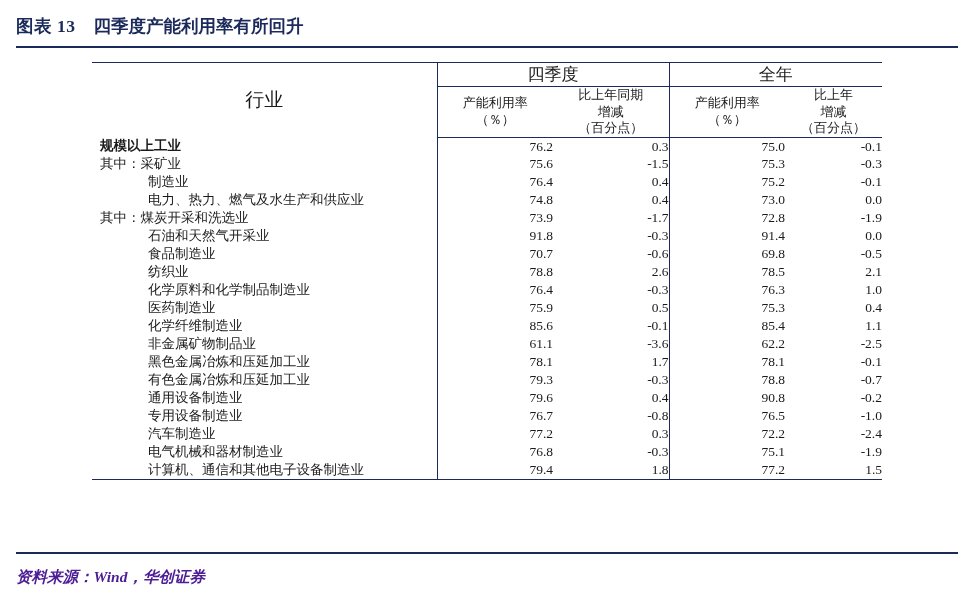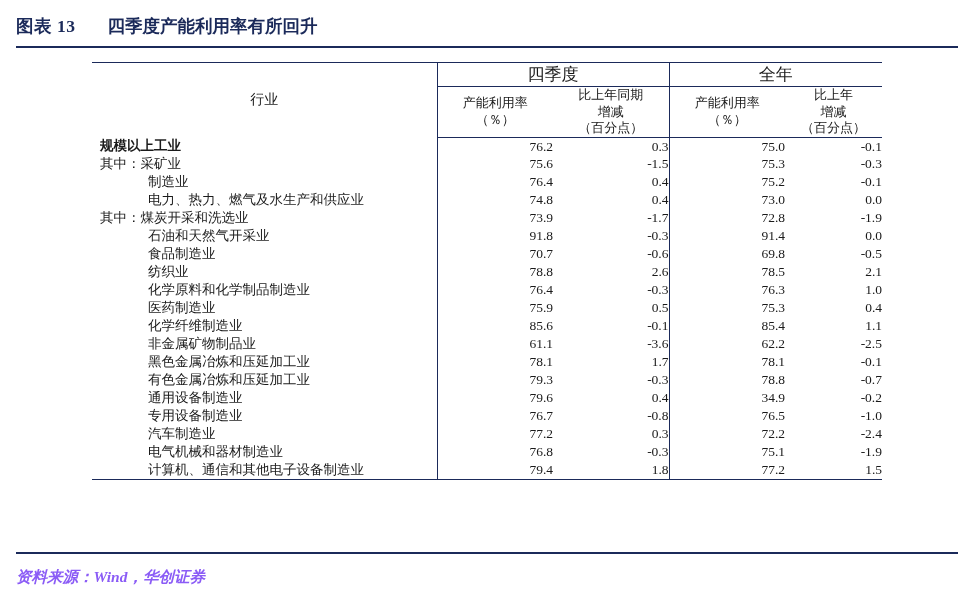--- a/index.html
+++ b/index.html
@@ -33,21 +33,21 @@
     font-size: 17.5px;
     color: #1b2a5a;
     letter-spacing: 0.5px;
     white-space: nowrap;
   }
   .header .fig-title {
     font-family: "Liberation Serif", "DejaVu Serif", serif;
     font-weight: bold;
     font-size: 17.5px;
     color: #1b2a5a;
-    margin-left: 32px;
+    margin-left: 18px;
     white-space: nowrap;
   }
   .header-rule {
     height: 2px;
     background: #1b2a5a;
     margin: 2px 16px 0 16px;
   }
 
   
   .table-wrap {
@@ -83,21 +83,21 @@
     border-bottom: 1px solid #1b2a5a;
   }
   .col-head {
     text-align: center;
     font-size: 13px;
     line-height: 1.28;
     padding: 5px 6px 6px 6px;
     vertical-align: middle;
   }
   .head-industry {
-    font-size: 14px;
+    font-size: 19px;
     vertical-align: middle;
   }
 
   td.label {
     text-align: left;
     padding: 2.5px 4px 2.5px 6px;
     font-size: 13.5px;
     white-space: nowrap;
   }
   td.label .ind0 { padding-left: 8px; }
@@ -122,21 +122,21 @@
     height: 2px;
     background: #1b2a5a;
   }
   .footer {
     position: absolute;
     left: 16px;
     bottom: 14px;
     font-size: 15.5px;
     font-style: italic;
     font-weight: bold;
-    color: #8b5cf6;
+    color: #4c1d95;
     font-family: "Liberation Serif", "DejaVu Serif", serif;
   }
 </style>
 </head>
 <body>
 
 <div class="page">
 
   <div class="header">
     <span class="fig-label">图表 13</span>
@@ -276,21 +276,21 @@
             <td class="label vline-r"><span class="ind2">有色金属冶炼和压延加工业</span></td>
             <td class="num">79.3</td>
             <td class="num vline-r">-0.3</td>
             <td class="num">78.8</td>
             <td class="num">-0.7</td>
           </tr>
           <tr>
             <td class="label vline-r"><span class="ind2">通用设备制造业</span></td>
             <td class="num">79.6</td>
             <td class="num vline-r">0.4</td>
-            <td class="num">34.9</td>
+            <td class="num">90.8</td>
             <td class="num">-0.2</td>
           </tr>
           <tr>
             <td class="label vline-r"><span class="ind2">专用设备制造业</span></td>
             <td class="num">76.7</td>
             <td class="num vline-r">-0.8</td>
             <td class="num">76.5</td>
             <td class="num">-1.0</td>
           </tr>
           <tr>

